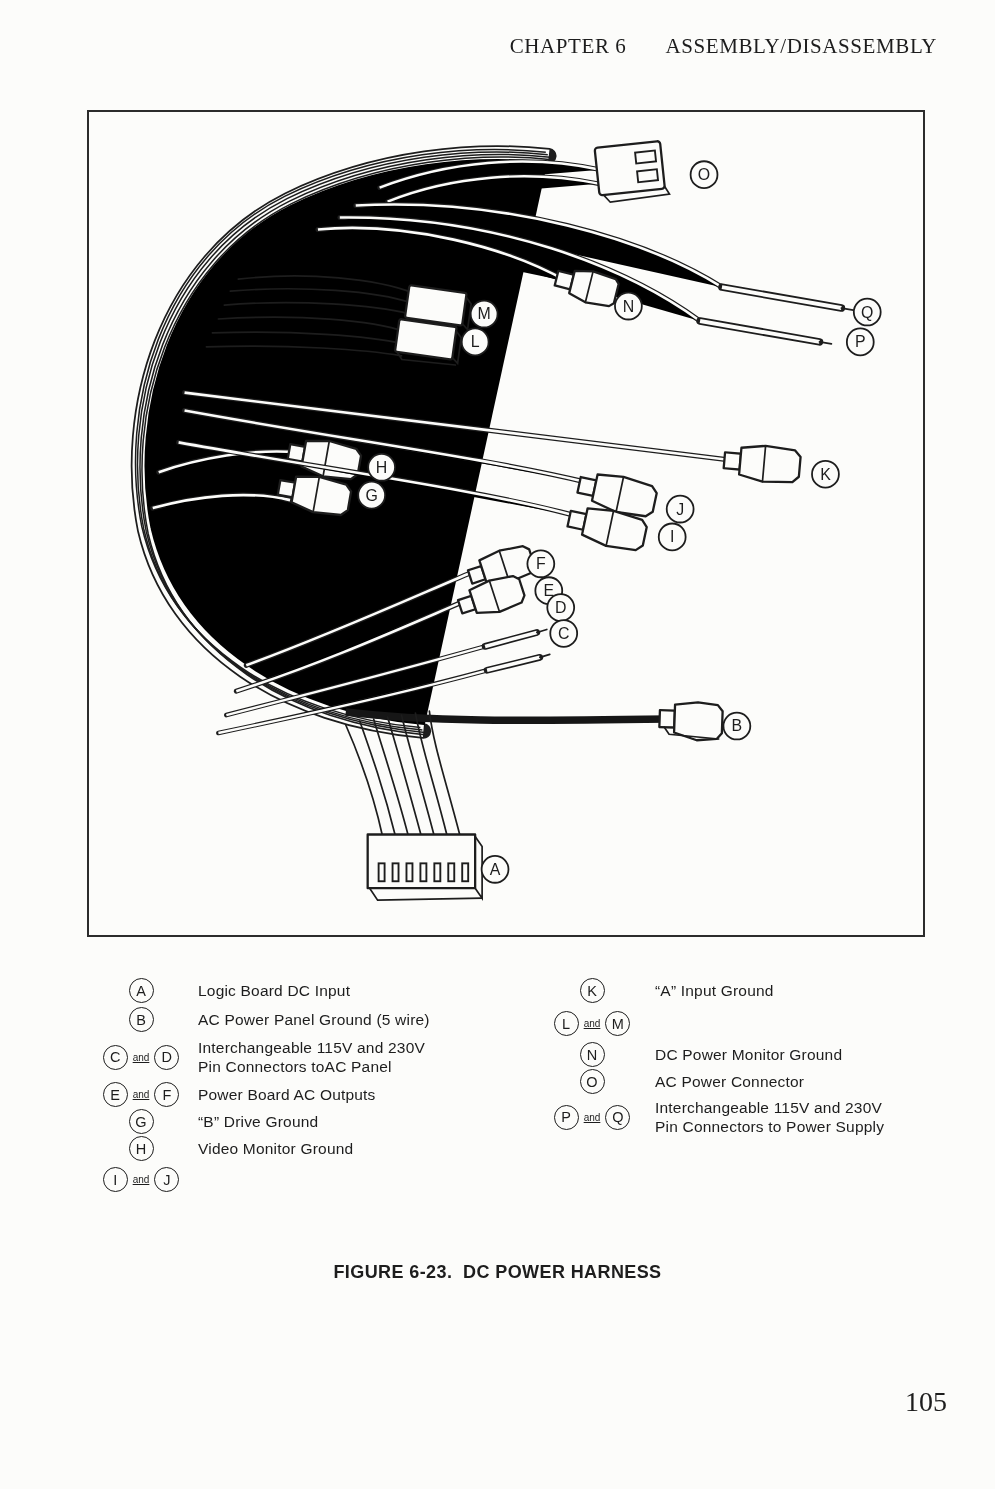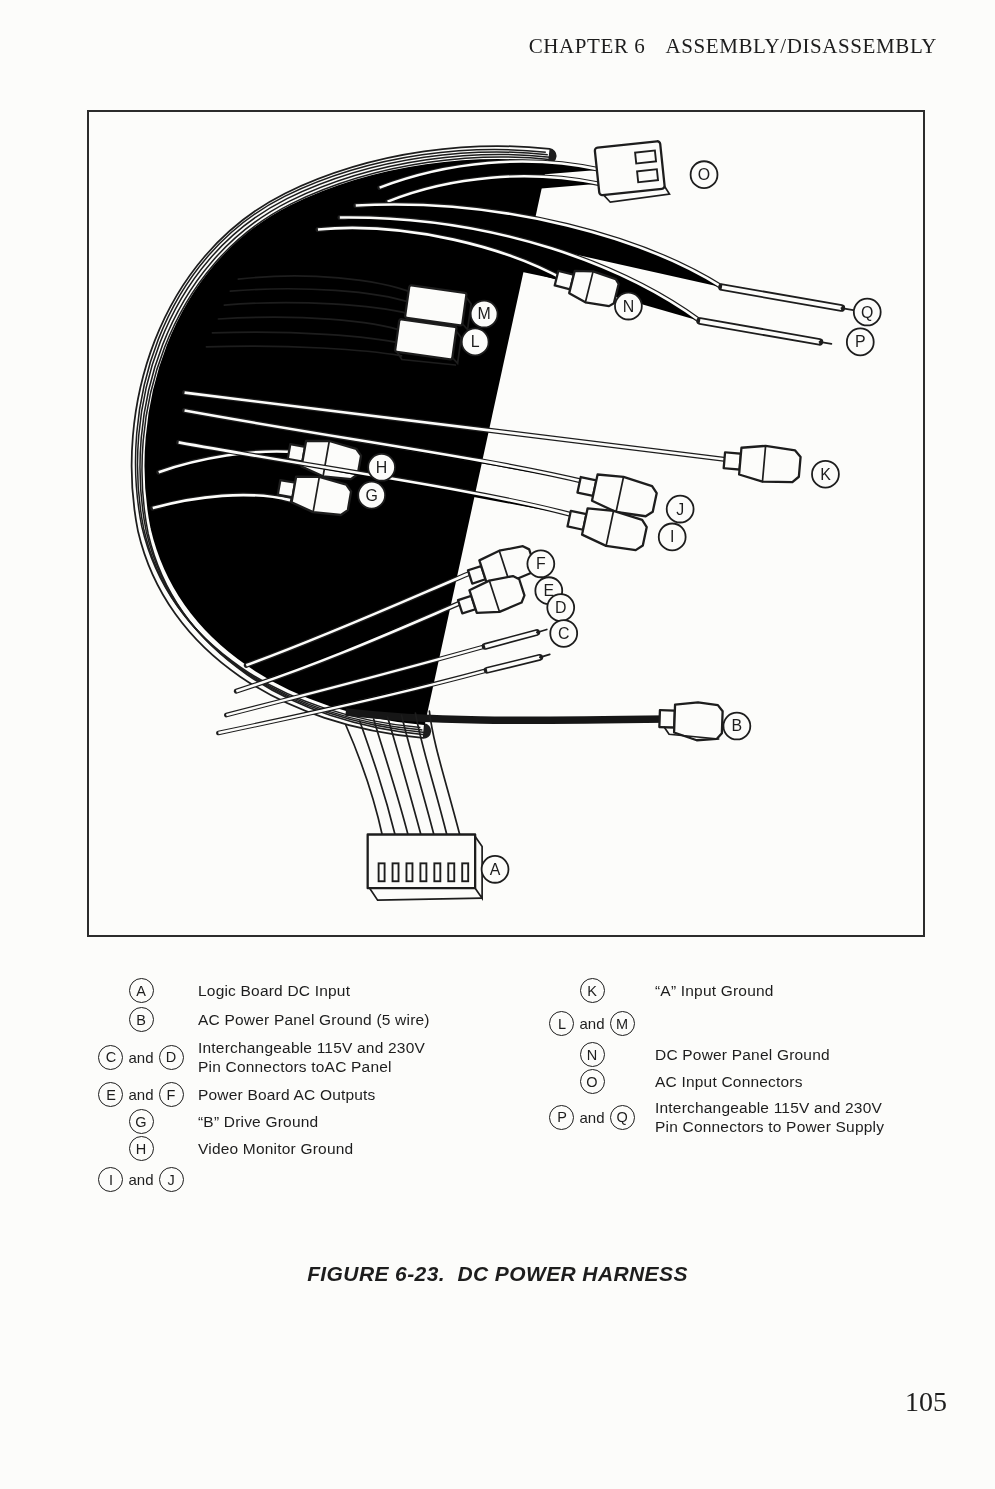--- a/index.html
+++ b/index.html
@@ -8,21 +8,21 @@
     background:#fcfcfa;color:#1d1d1d;
     font-family:"Liberation Sans",sans-serif;
     overflow:hidden;
   }
   
   .page-header{
     position:absolute;top:34px;right:58px;
     font-family:"Liberation Serif","DejaVu Serif",serif;
     font-size:21px;letter-spacing:.6px;white-space:nowrap;
   }
-  .page-header .chapter{margin-right:20px;}
+  .page-header .chapter{margin-right:39px;}
   
   .diagram-frame{
     position:absolute;left:87px;top:110px;width:838px;height:827px;
     border:2px solid #2c2c2c;background:#fcfcfa;box-sizing:border-box;
   }
   .diagram-frame svg{display:block;width:100%;height:100%;}
   path,rect.cshape{vector-effect:non-scaling-stroke;}
   path[data-tube]{stroke:#1d1d1d;fill:none;stroke-linecap:round;}
   .strand{stroke:#1d1d1d;stroke-width:1.5;fill:none;}
   .thin{stroke:#1d1d1d;stroke-width:1.7;fill:none;stroke-linecap:round;}
@@ -40,29 +40,29 @@
     display:flex;align-items:center;justify-content:center;gap:5px;
     flex:0 0 auto;box-sizing:border-box;
   }
   #legend-left .legend-markers{width:106px;}
   #legend-right .legend-markers{width:118px;}
   .marker-circle{
     display:inline-flex;align-items:center;justify-content:center;
     width:25px;height:25px;border:1.6px solid #1d1d1d;border-radius:50%;
     font-size:14.5px;box-sizing:border-box;background:#fcfcfa;flex:0 0 auto;
   }
-  .marker-and{font-size:15px;}
+  .marker-and{font-size:10px;text-decoration:underline;}
   .legend-text{
     font-size:15.5px;line-height:19px;letter-spacing:.2px;
     padding-left:4px;
   }
   
   .figure-caption{
     position:absolute;top:1262px;left:0;width:100%;text-align:center;
-    font-size:21px;font-weight:bold;letter-spacing:.4px;white-space:pre;font-style:italic;
+    font-size:18px;font-weight:bold;letter-spacing:.4px;white-space:pre;
   }
   .page-number{
     position:absolute;top:1386px;right:48px;
     font-family:"Liberation Serif","DejaVu Serif",serif;font-size:28px;
   }
 </style>
 </head>
 <body>
 
 <div class="page-header">
@@ -330,27 +330,27 @@
       <div class="legend-markers">
         <span class="marker-circle">L</span>
         <span class="marker-and">and</span>
         <span class="marker-circle">M</span>
       </div>
     </div>
     <div class="legend-row" style="margin-bottom: 2px;">
       <div class="legend-markers">
         <span class="marker-circle">N</span>
       </div>
-      <div class="legend-text">DC Power Panel Ground</div>
+      <div class="legend-text">DC Power Monitor Ground</div>
     </div>
     <div class="legend-row" style="margin-bottom: 4px;">
       <div class="legend-markers">
         <span class="marker-circle">O</span>
       </div>
-      <div class="legend-text">AC Input Connectors</div>
+      <div class="legend-text">AC Power Connector</div>
     </div>
     <div class="legend-row" style="margin-bottom: 0px;">
       <div class="legend-markers">
         <span class="marker-circle">P</span>
         <span class="marker-and">and</span>
         <span class="marker-circle">Q</span>
       </div>
       <div class="legend-text">Interchangeable 115V and 230V<br>Pin Connectors to Power Supply</div>
     </div>
   </div>

